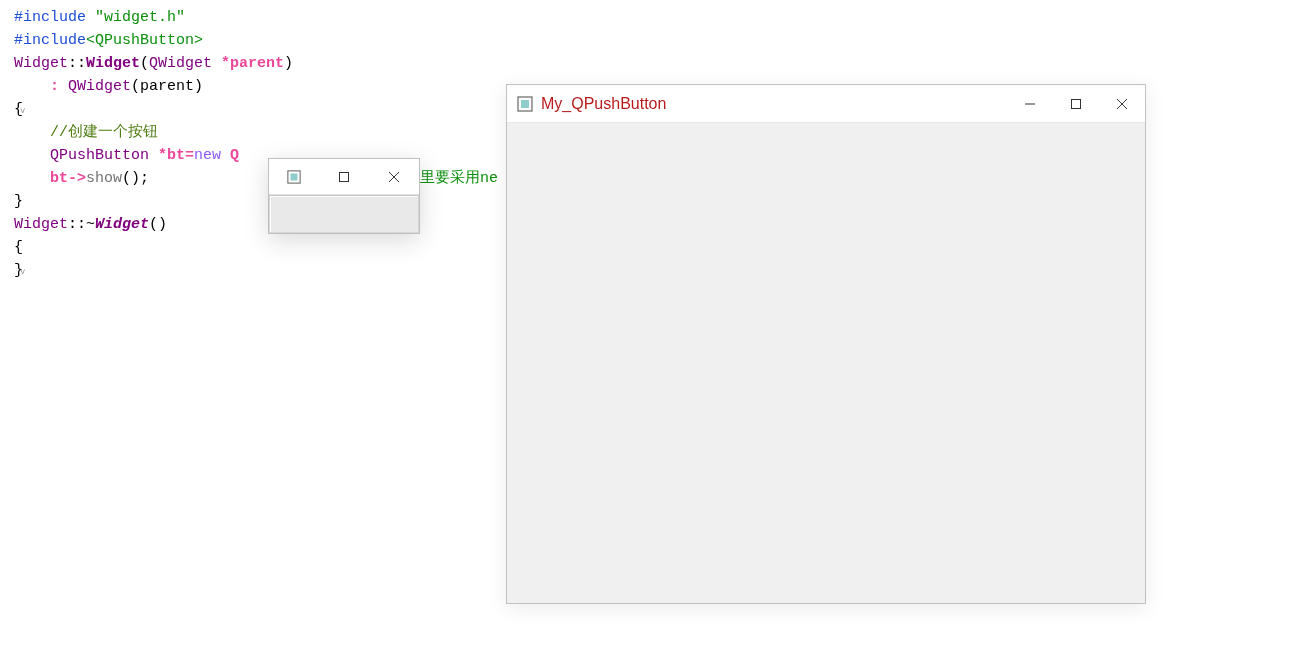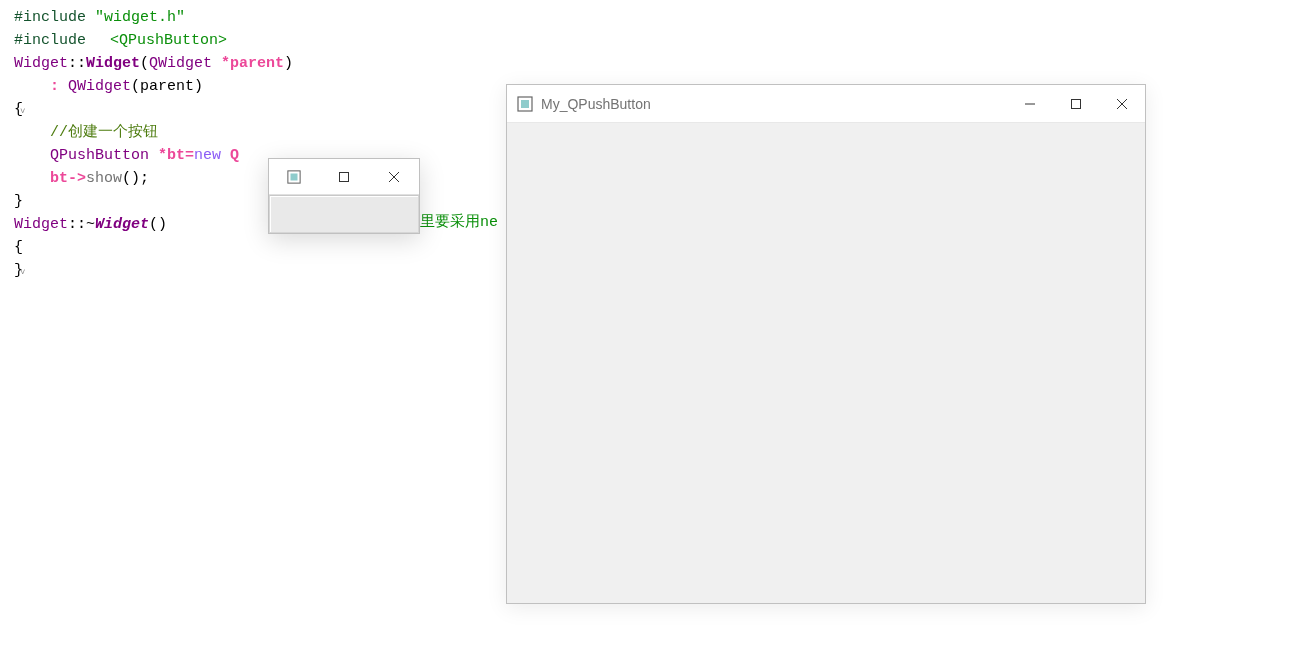--- a/index.html
+++ b/index.html
@@ -15,32 +15,32 @@
     overflow: hidden;
   }
   .code-area {
     position: absolute;
     left: 14px;
     top: 6px;
     white-space: pre;
     line-height: 23px;
   }
   .line { display: block; }
-  .directive { color: #14532d; text-align: center; }
+  .directive { color: #1d4ed8; text-align: center; }
   .string { color: #0a8f0a; }
-  .anglebr { color: #0a8f0a; margin-left: 24px; }
+  .anglebr { color: #0a8f0a; }
   .type { color: #800080; }
   .ident { color: #ec4899; font-weight: bold; }
   .func-def { color: #800080; font-weight: bold; }
   .func-def-italic { color: #800080; font-weight: bold; font-style: italic; }
   .punct { color: #000000; }
   .comment { color: #4d7c0f; }
   .new { color: #8b5cf6; }
   .method { color: #737373; }
-  .trailing-cut { color: #0a8f0a; margin-top: 44px; }
+  .trailing-cut { color: #0a8f0a; }
   .indent-marker {
     position: absolute;
     left: 6px;
     color: #888888;
     user-select: none;
     font-size: 9px;
   }
 
   
   .qt-window {
@@ -74,23 +74,23 @@
     align-items: center;
     gap: 8px;
     padding-left: 10px;
   }
   .title-left .app-icon {
     width: 16px;
     height: 16px;
     display:inline-block;
   }
   .title-left .title-text {
-    color: #737373;
+    color: #b91c1c;
     font-family: "Segoe UI", Arial, sans-serif;
-    font-size: 14px;
+    font-size: 16px;
   }
   .win-controls {
     display: flex;
     height: 100%;
   }
   .win-btn {
     width: 46px;
     height: 100%;
     display: flex;
     align-items: center;

